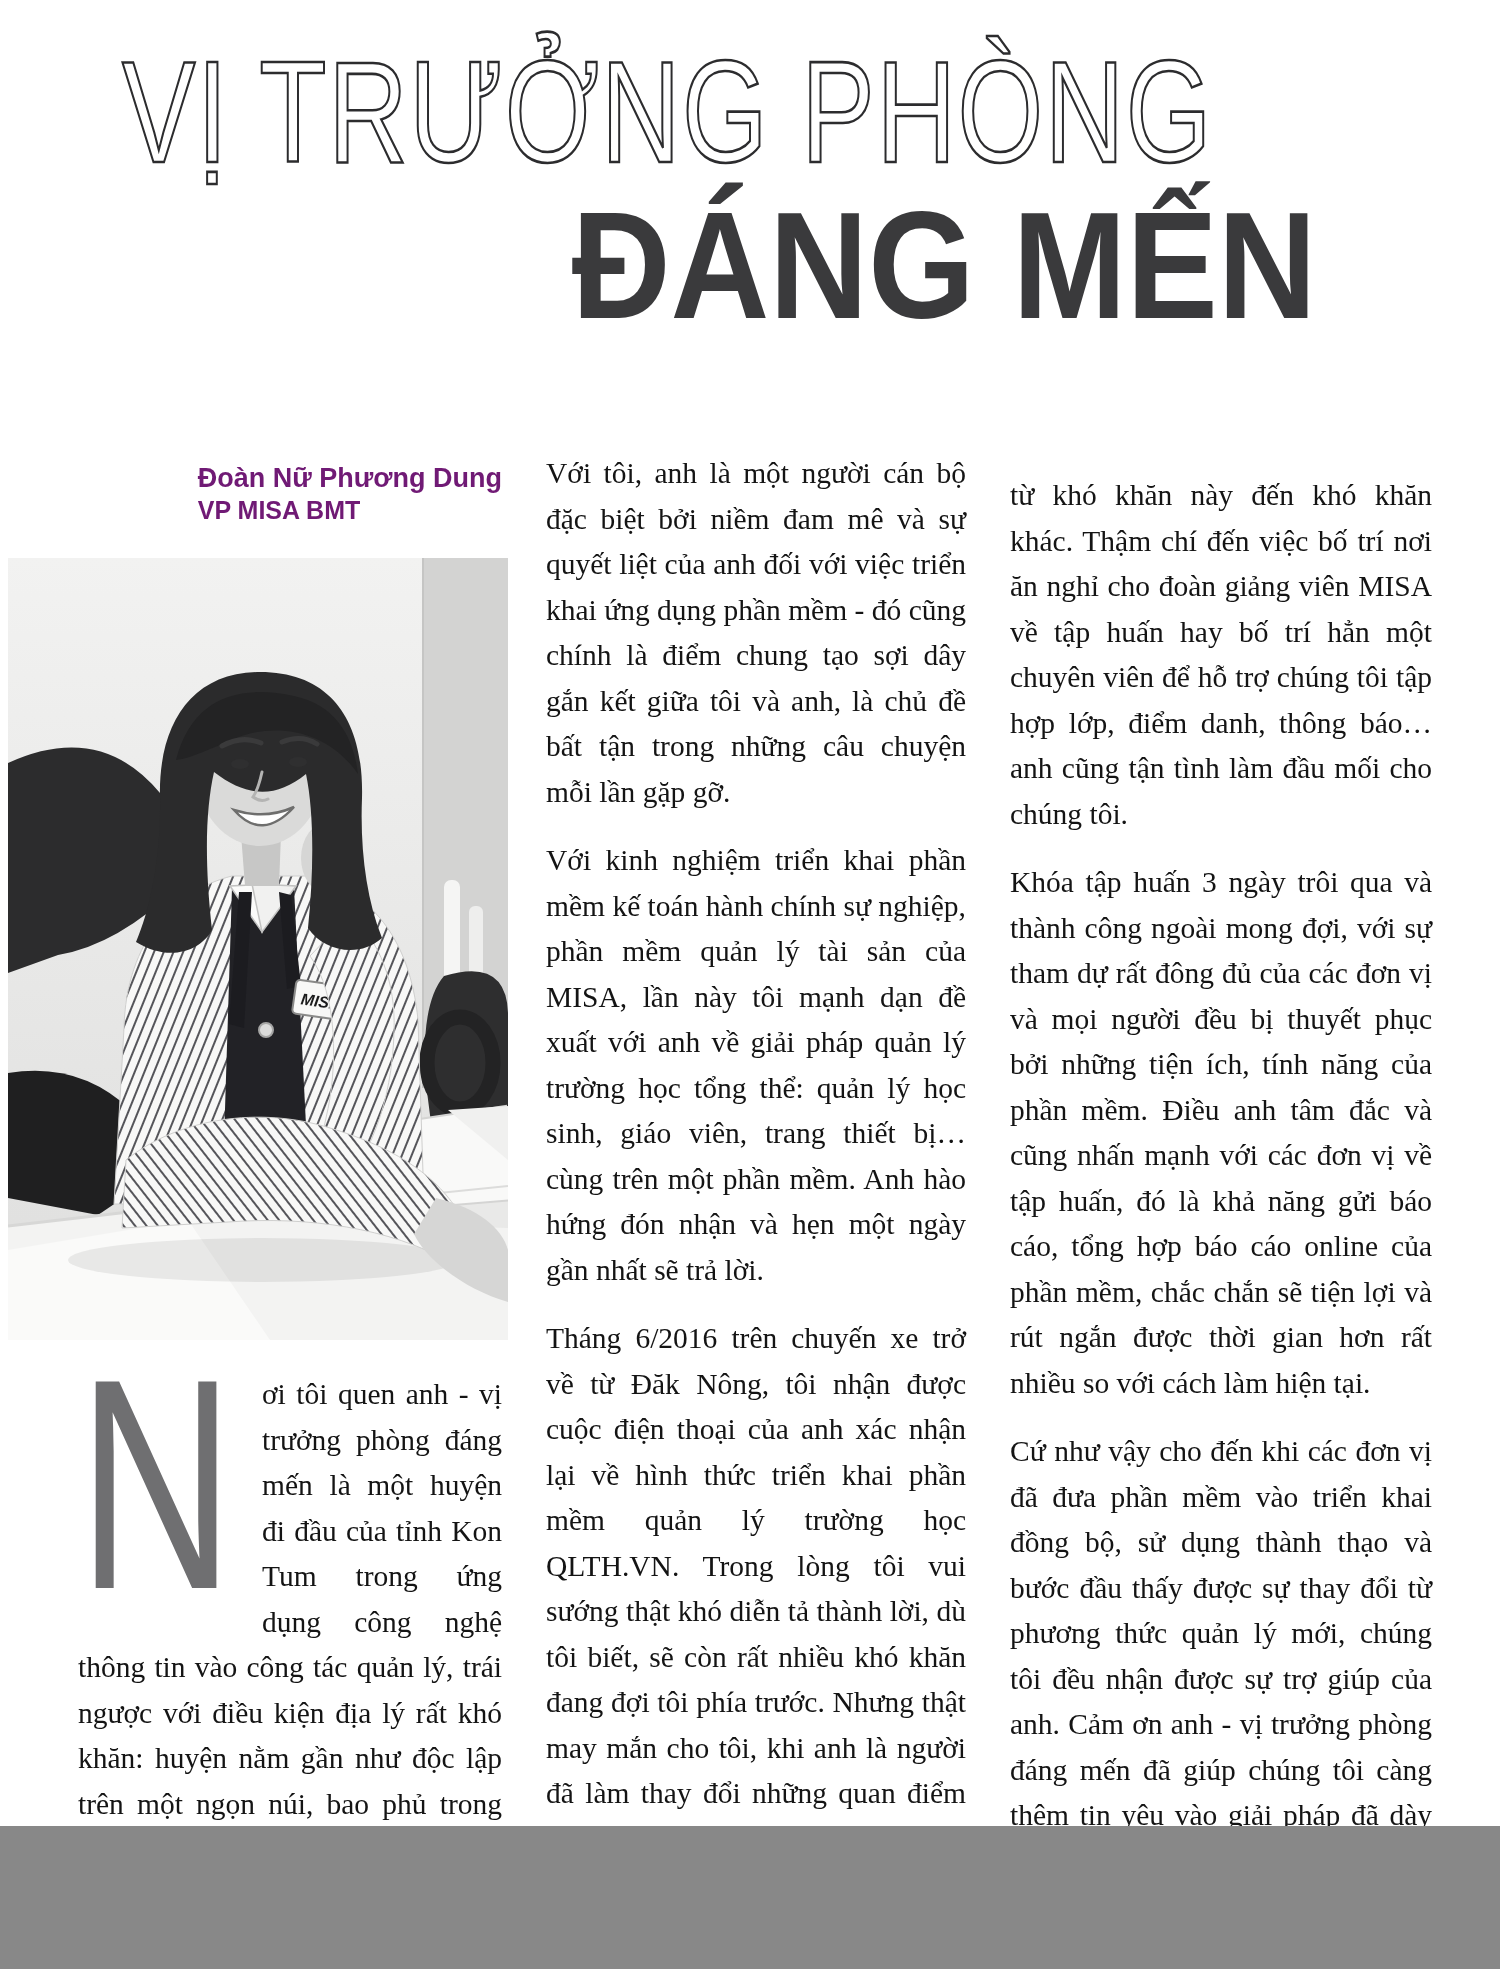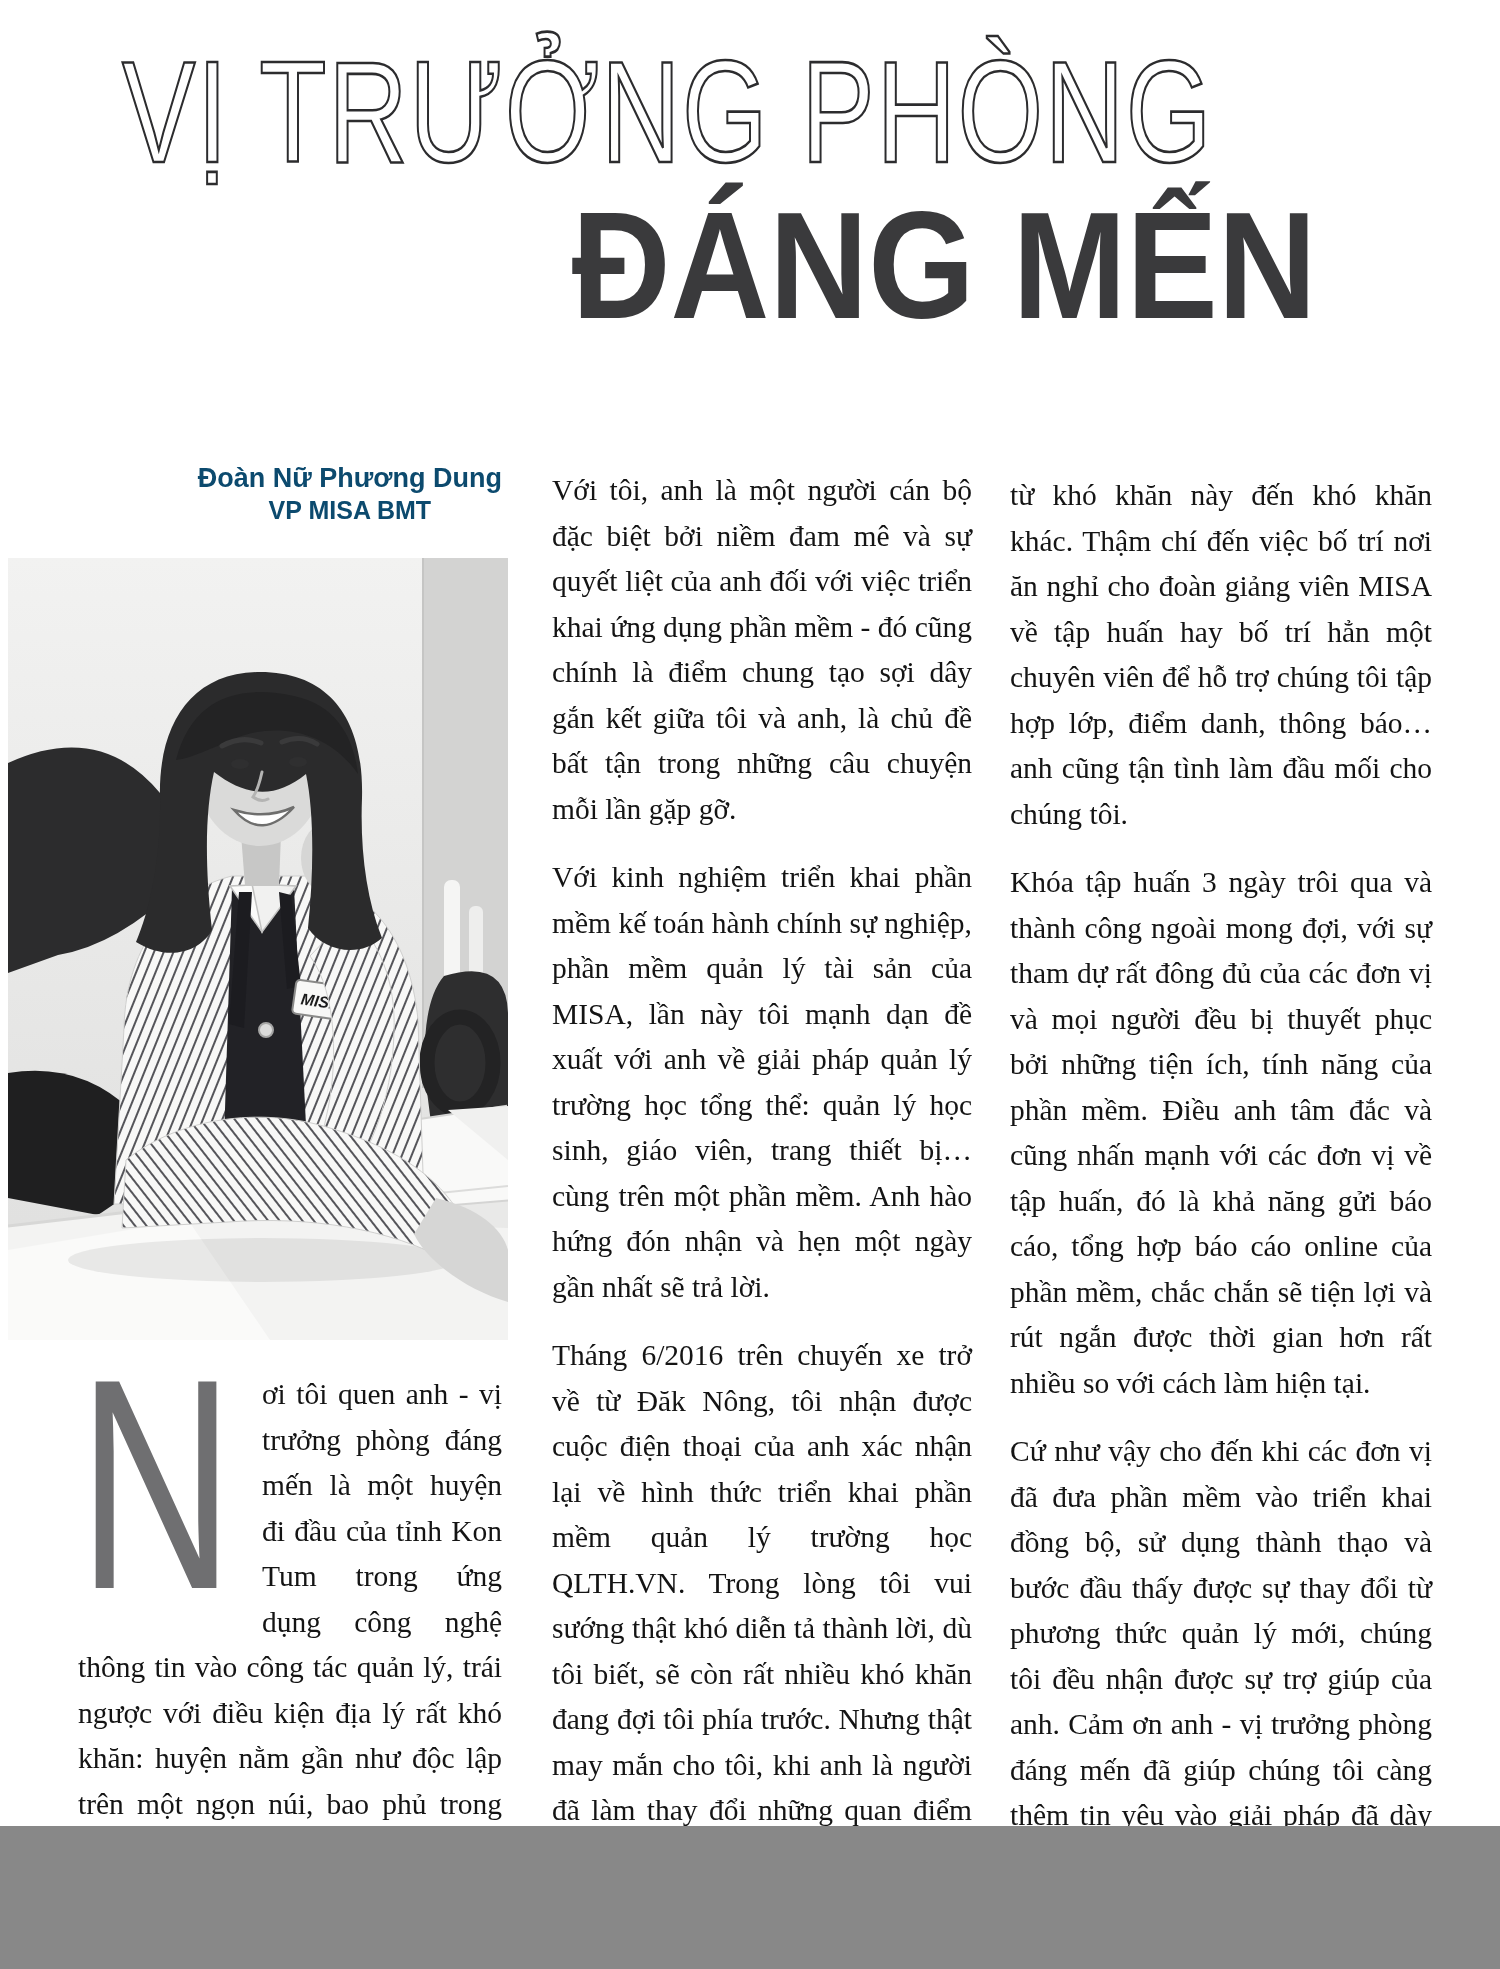--- a/index.html
+++ b/index.html
@@ -24,41 +24,41 @@
   .title2{
     position:absolute;right:183px;top:189px;
     font-family:"Liberation Sans", sans-serif;
     font-size:152px;line-height:1;font-weight:700;
     letter-spacing:0px;color:#3a3a3c;white-space:nowrap;
     transform:scaleX(0.90);transform-origin:100% 50%;
   }
   
   .byline{
     position:absolute;top:462px;right:998px;
-    text-align:center;white-space:nowrap;
-    font-family:"Liberation Sans", sans-serif;color:#0c4a6e;
+    text-align:left;white-space:nowrap;
+    font-family:"Liberation Sans", sans-serif;color:#701a75;
   }
   .byline .name{font-size:27px;font-weight:700;line-height:33px;}
   .byline .org{font-size:25px;font-weight:700;line-height:31px;}
   
   .photo{
     position:absolute;left:8px;top:558px;width:500px;height:782px;
     background:#e9e9e8;overflow:hidden;
   }
   .photo svg{display:block;}
   
   .col{
     position:absolute;
     font-size:29.5px;line-height:45.5px;color:#141414;
     text-align:justify;text-justify:inter-word;
   }
   .col p{margin:0 0 23px 0;}
   .col p:last-child{margin-bottom:0;}
   #col-left  {left:78px;  top:1372px; width:424px;}
-  #col-mid   {left:546px; top:468px;  width:420px;margin-left:6px;}
+  #col-mid   {left:546px; top:451px;  width:420px;}
   #col-right {left:1010px;top:456px;  width:422px;margin-top:17px;}
   
   .dropcap{
     float:left;width:170px;height:224px;
     margin:8px 14px 0 0;position:relative;
   }
   .dropcap i{
     position:absolute;left:0;top:-46px;
     font-style:normal;font-family:"Liberation Sans", sans-serif;
     font-weight:400;font-size:300px;line-height:1;

